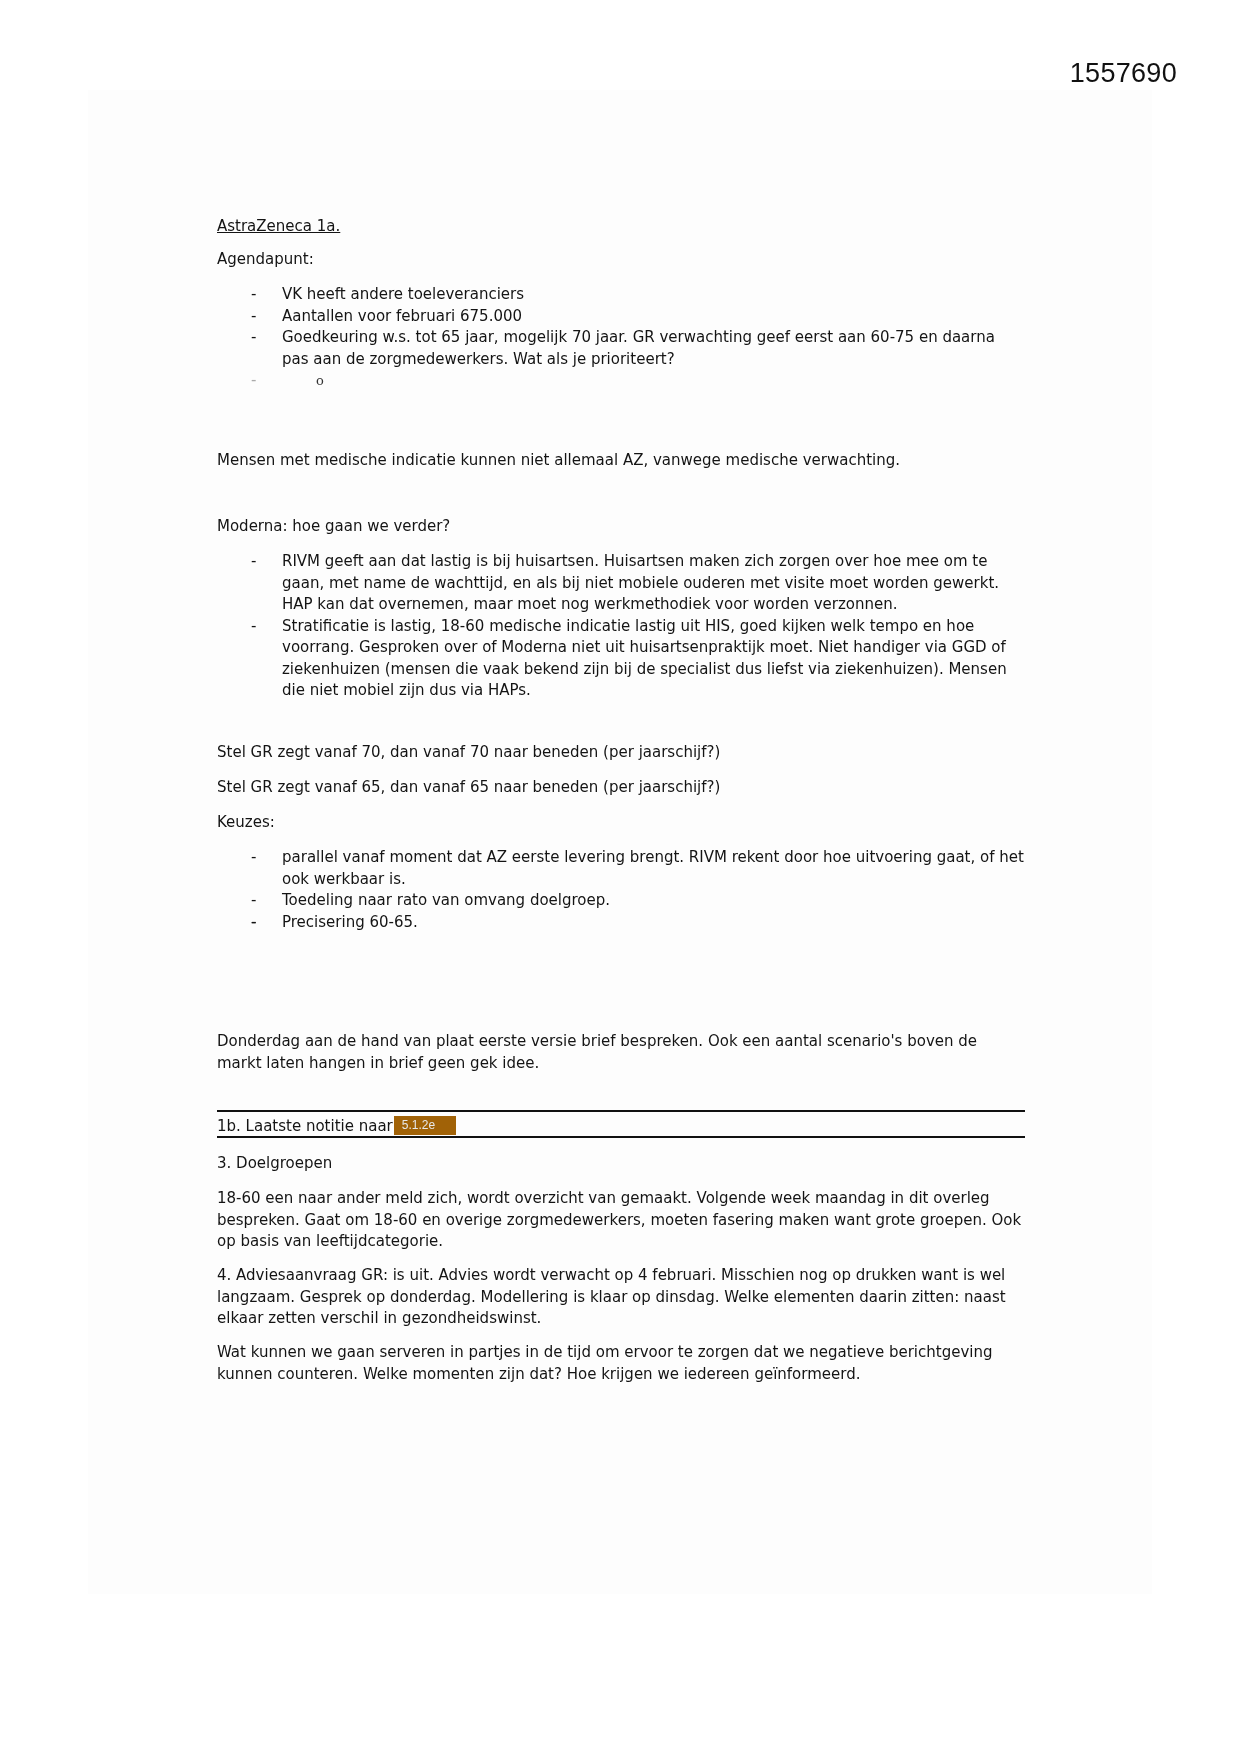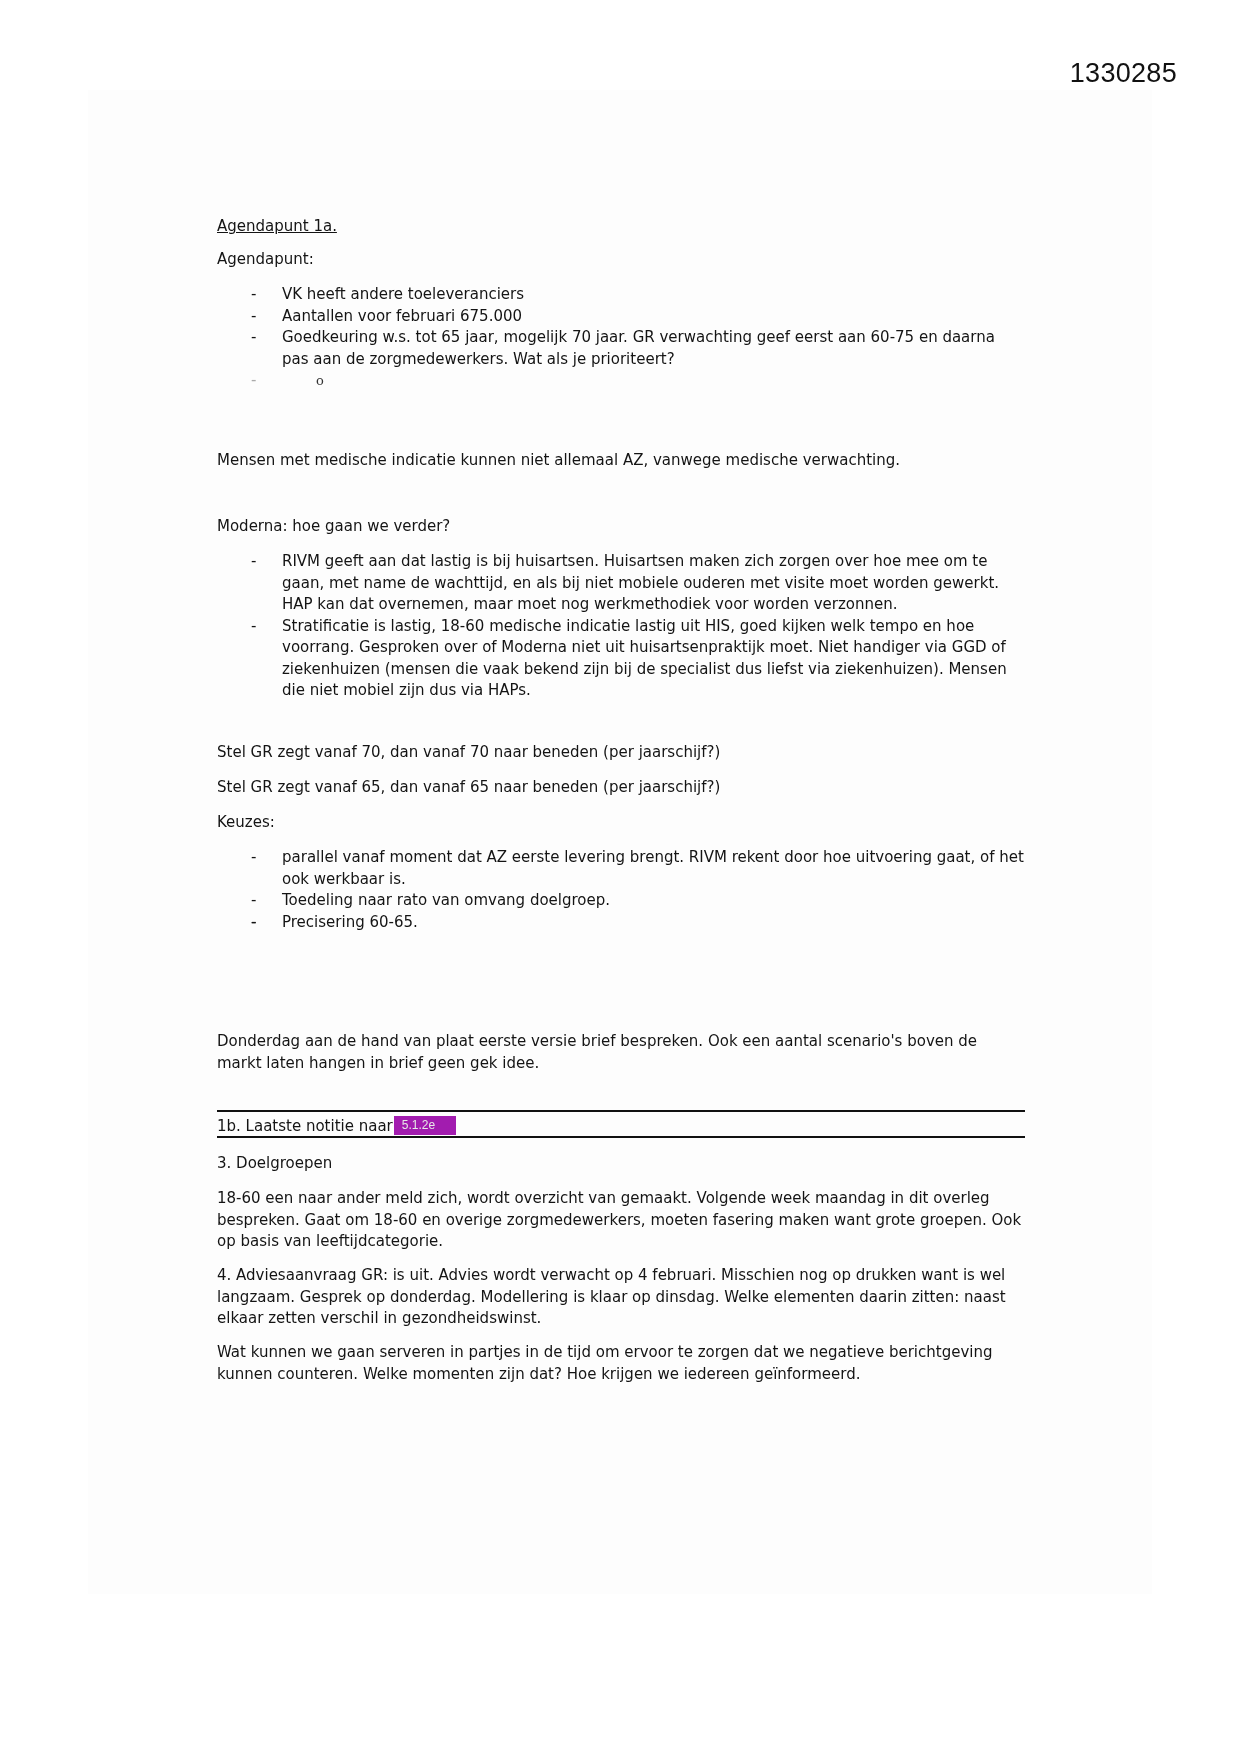--- a/index.html
+++ b/index.html
@@ -26,36 +26,36 @@
   ul.dash { list-style: none; margin: 0; padding: 0; }
   ul.dash > li { position: relative; padding-left: 65px; }
   ul.dash > li .bullet { position: absolute; left: 34px; top: 0; }
   ul.dash > li .bullet.faint { color: #aaa; }
   ul.sub { list-style: none; margin: 0; padding: 0; }
   ul.sub > li { position: relative; padding-left: 64px; }
   ul.sub > li .bullet { position: absolute; left: 34px; top: 0; font-family: "DejaVu Serif", serif; font-size: 13px; color: #333; }
   .rule { position: absolute; left: 0; width: 808px; height: 2px; background: #111; }
   .heading-1b { position: absolute; left: 0; }
   .redaction {
-    display: inline-block; background: #a21caf; color: #e8e8e8;
+    display: inline-block; background: #a16207; color: #e8e8e8;
     font-family: "Liberation Sans", sans-serif; font-size: 12px;
     padding: 0 8px; height: 19px; line-height: 19px; vertical-align: top;
     margin-left: 1px; width: 46px;
   }
 </style>
 </head>
 <body>
 
 <div class="page-bg"></div>
 
-<div class="doc-id">1330285</div>
+<div class="doc-id">1557690</div>
 
 <div class="content">
 
-  <p class="agenda">Agendapunt 1a.</p>
+  <p class="agenda">AstraZeneca 1a.</p>
 
   <p class="abs" style="top:33px;">Agendapunt:</p>
 
   <ul class="dash abs" style="top:68px;">
     <li>
       <span class="bullet">-</span>
       <span>VK heeft andere toeleveranciers</span>
     </li>
     <li>
       <span class="bullet">-</span>

